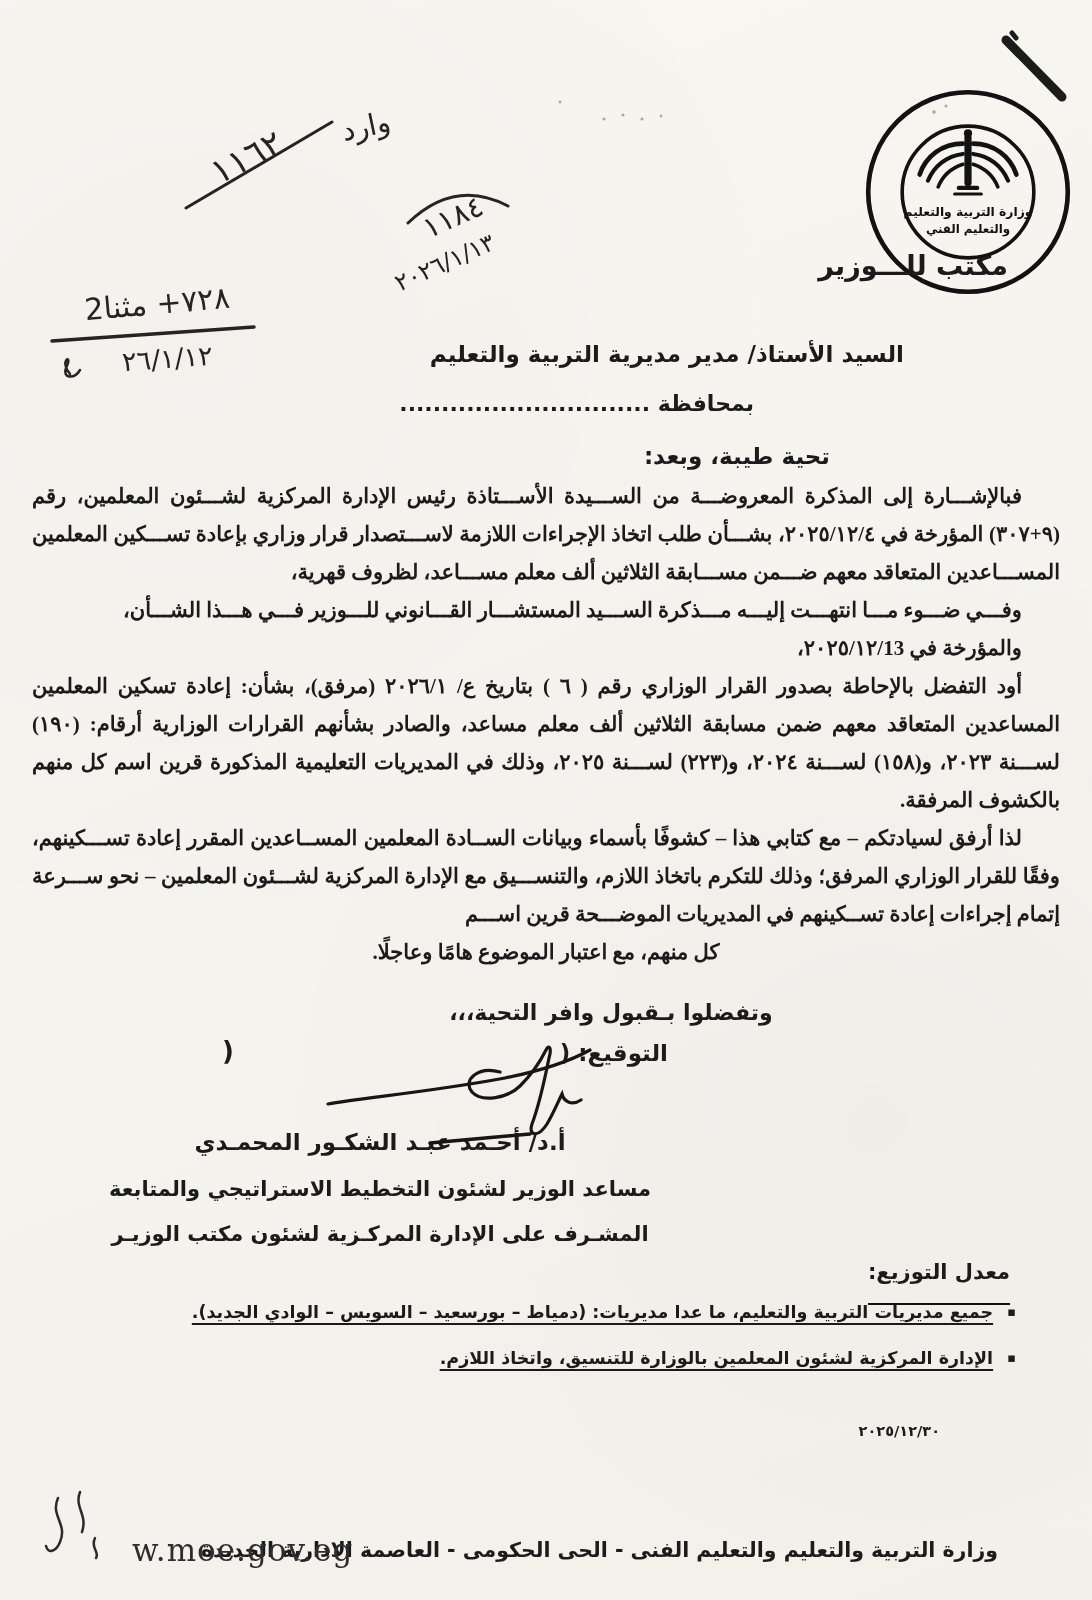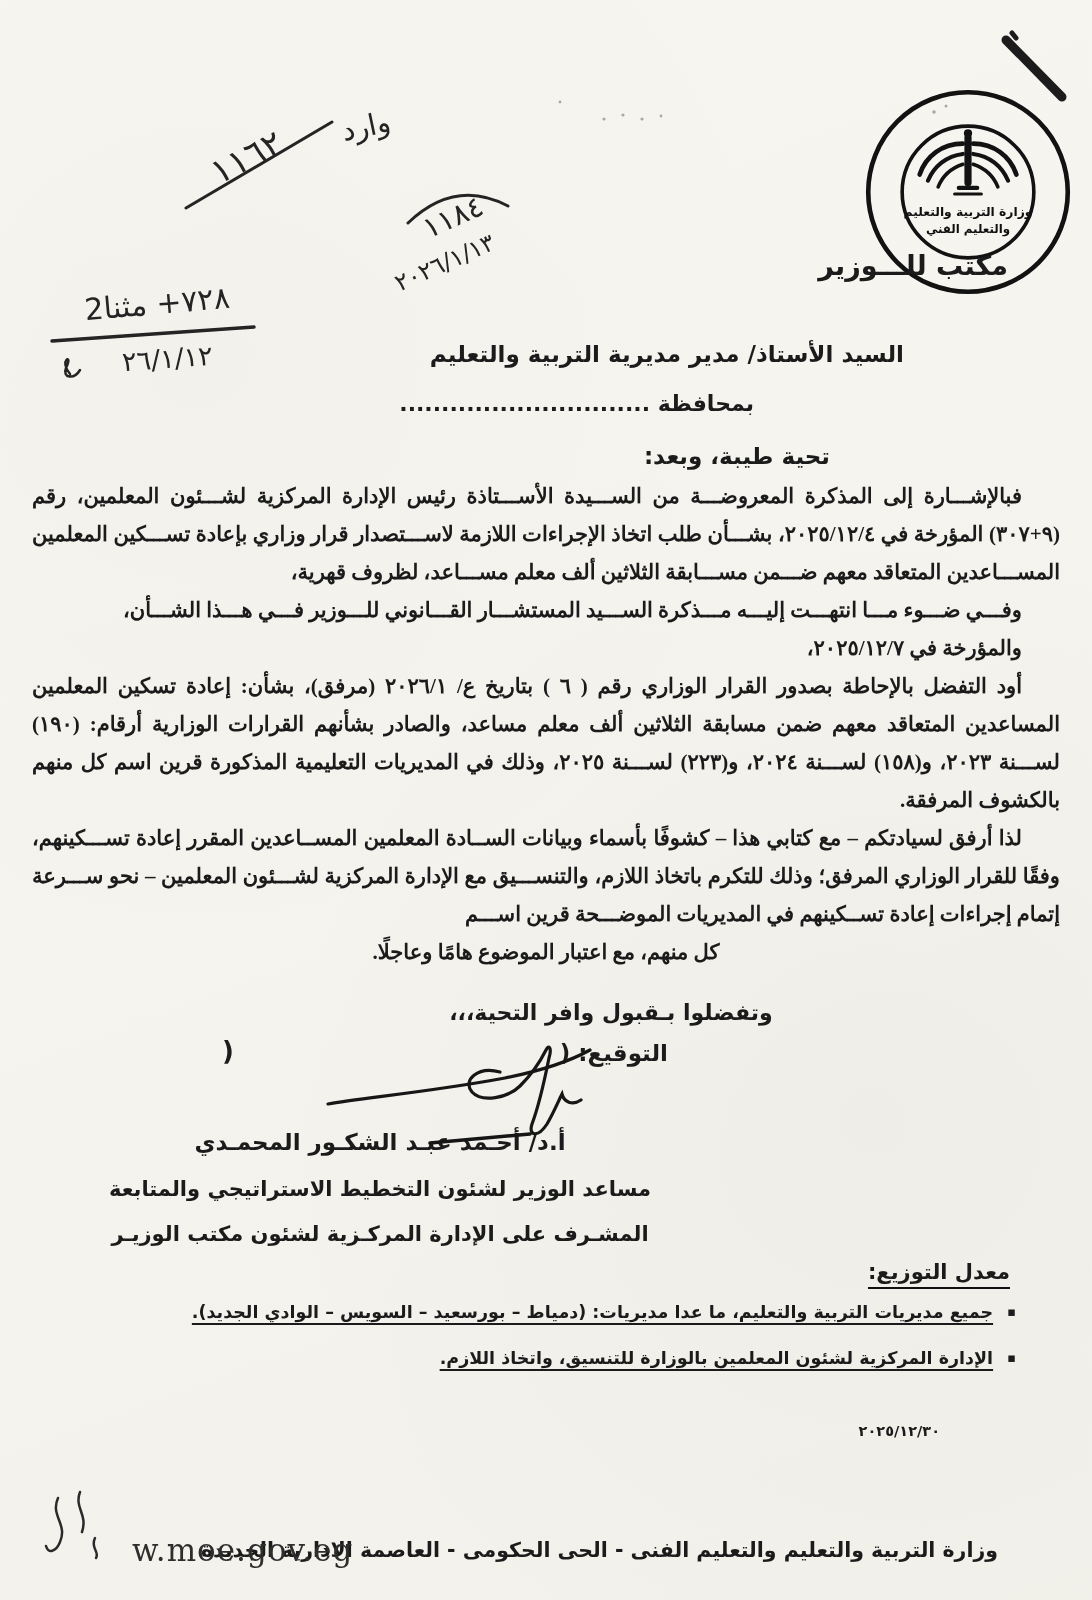--- a/index.html
+++ b/index.html
@@ -30,21 +30,21 @@
   .closing{top:1000px; right:32px; width:1028px; text-align:center; font-size:22px;
            font-weight:bold; padding-left:130px; box-sizing:border-box;}
   .sigline{top:1040px; right:424px; font-size:23px; font-weight:bold;}
   .parenL{top:1036px; left:222px; font-size:26px; font-weight:bold; direction:ltr;}
   .nameblock{top:1125px; left:88px; width:584px; text-align:center; font-weight:bold;}
   .nameblock .nm{font-size:23px; line-height:34px; margin-bottom:14px;}
   .nameblock .t1{font-size:21px; line-height:32px; margin-bottom:13px;}
   .nameblock .t2{font-size:21px; line-height:32px;}
   
   .dist-h{top:1260px; right:82px; font-size:21px; font-weight:bold;
-          border-bottom:2.5px solid #111; padding-bottom:3px;}
+          border-bottom:2.5px solid #111; padding-bottom:19px;}
   .bullet{right:76px; font-size:17.5px; font-weight:bold; white-space:nowrap;}
   .bullet .sq{display:inline-block; transform:translateY(-2px); margin-left:8px; font-size:13px;}
   .bullet .txt{text-decoration:underline; text-decoration-thickness:1.5px; text-underline-offset:5px;}
   .bl1{top:1302px;}
   .bl2{top:1348px;}
   .stamp-date{top:1423px; right:152px; font-size:14.5px; font-weight:bold; letter-spacing:2px;}
   
   .f-addr{top:1538px; right:94px; font-size:20.5px; font-weight:bold;}
   .f-site{top:1532px; left:132px; font-size:31px; color:#2e2e2e;
           font-family:"DejaVu Serif", serif; direction:ltr; letter-spacing:1px;}
@@ -85,21 +85,21 @@
   <div class="abs addr1">السيد الأستاذ/ مدير مديرية التربية والتعليم</div>
   <div class="abs addr2">
     <span>بمحافظة</span>
     <span class="dots">..............................</span>
   </div>
   <div class="abs greet">تحية طيبة، وبعد:</div>
 
   <div class="abs body">
     <p>فبالإشـــارة إلى المذكرة المعروضـــة من الســـيدة الأســـتاذة رئيس الإدارة المركزية لشـــئون المعلمين، رقم (٩+٣٠٧) المؤرخة في ٢٠٢٥/١٢/٤، بشـــأن طلب اتخاذ الإجراءات اللازمة لاســـتصدار قرار وزاري بإعادة تســـكين المعلمين المســـاعدين المتعاقد معهم ضـــمن مســـابقة الثلاثين ألف معلم مســـاعد، لظروف قهرية،</p>
     <p>وفـــي ضـــوء مـــا انتهـــت إليـــه مـــذكرة الســـيد المستشـــار القـــانوني للـــوزير فـــي هـــذا الشـــأن،</p>
-    <p class="p2tail">والمؤرخة في ٢٠٢٥/١٢/٧،</p>
+    <p class="p2tail">والمؤرخة في ٢٠٢٥/١٢/13،</p>
     <p>أود التفضل بالإحاطة بصدور القرار الوزاري رقم ( ٦ ) بتاريخ ع/ ٢٠٢٦/١ (مرفق)، بشأن: إعادة تسكين المعلمين المساعدين المتعاقد معهم ضمن مسابقة الثلاثين ألف معلم مساعد، والصادر بشأنهم القرارات الوزارية أرقام: (١٩٠) لســـنة ٢٠٢٣، و(١٥٨) لســـنة ٢٠٢٤، و(٢٢٣) لســـنة ٢٠٢٥، وذلك في المديريات التعليمية المذكورة قرين اسم كل منهم بالكشوف المرفقة.</p>
     <p>لذا أرفق لسيادتكم – مع كتابي هذا – كشوفًا بأسماء وبيانات الســادة المعلمين المســاعدين المقرر إعادة تســـكينهم، وفقًا للقرار الوزاري المرفق؛ وذلك للتكرم باتخاذ اللازم، والتنســـيق مع الإدارة المركزية لشـــئون المعلمين – نحو ســـرعة إتمام إجراءات إعادة تســكينهم في المديريات الموضـــحة قرين اســـم</p>
     <p class="tail-center">كل منهم، مع اعتبار الموضوع هامًا وعاجلًا.</p>
   </div>
 
   <div class="abs closing">وتفضلوا بـقبول وافر التحية،،،</div>
 
   <div class="abs sigline">التوقيع: (</div>
   <div class="abs parenL">)</div>
 

